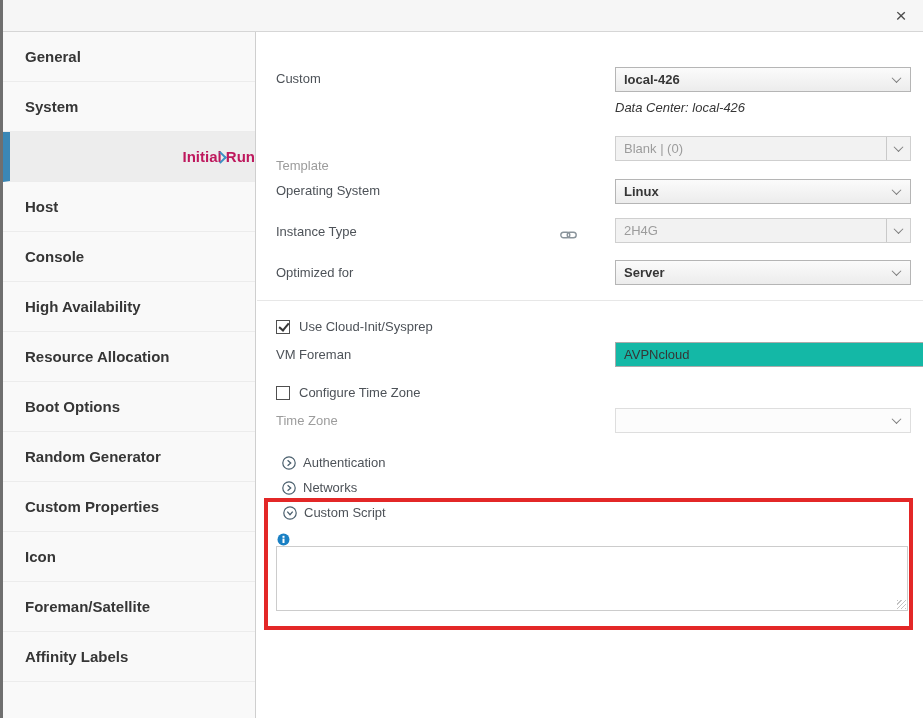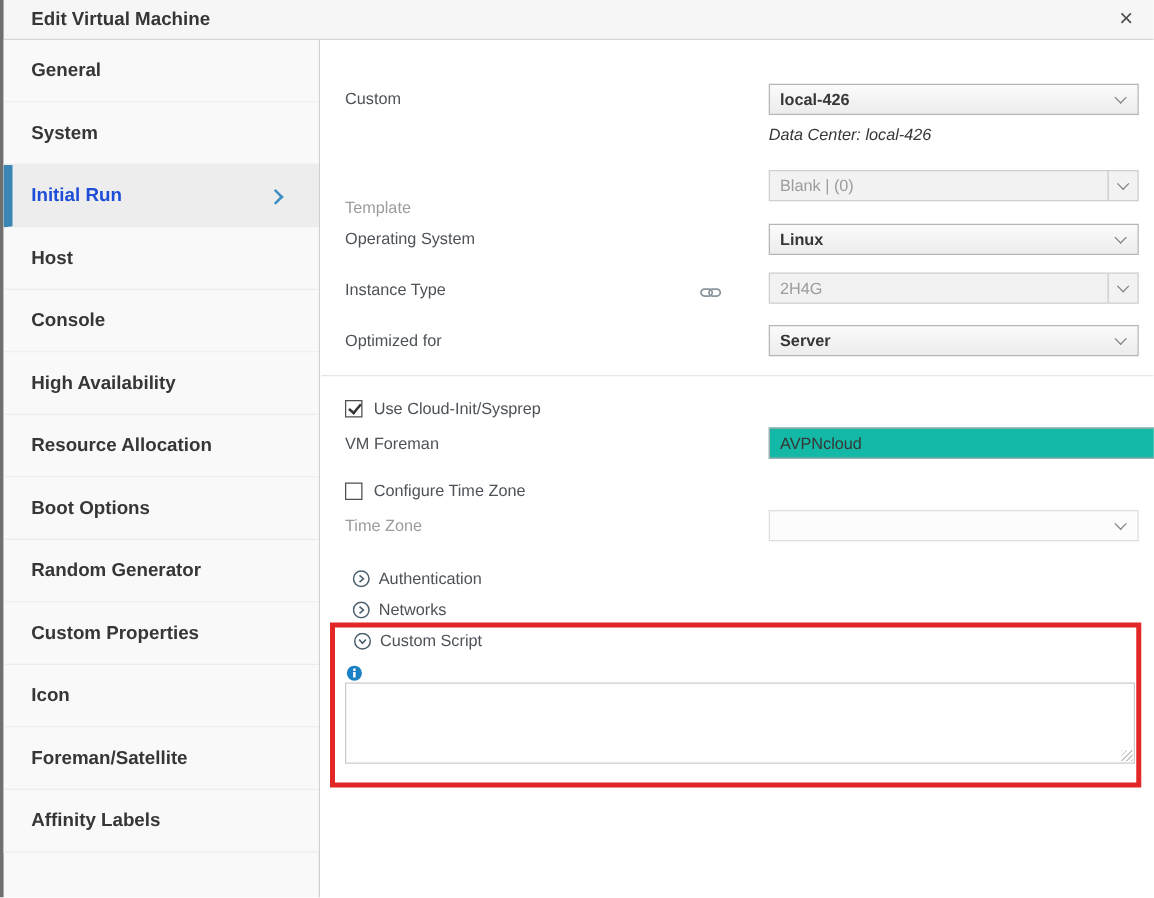--- a/index.html
+++ b/index.html
@@ -31,22 +31,22 @@
     position: absolute; left: 3px; top: 32px; width: 253px; bottom: 0;
     background: #f9f9f9; border-right: 1px solid #cfcfcf;
   }
   .nav-item {
     position: relative; height: 50px; line-height: 50px;
     border-bottom: 1px solid #ececec; padding-left: 22px;
     font-size: 15px; font-weight: bold; color: #363636; cursor: pointer;
     background: #f9f9f9;
   }
   .nav-item.active {
-    background: #ededed; color: #1d4ed8;
-    border-left: 7px solid #3a87b6; padding-left: 15px;
+    background: #ededed; color: #be185d;
+    border-left: 7px solid #3a87b6; padding-left: 15px; text-align: right;
   }
   .nav-chev {
     position: absolute; right: 30px; top: 21px; width: 9px; height: 9px;
     border-top: 2px solid #3d8fc4; border-right: 2px solid #3d8fc4;
     transform: rotate(45deg);
   }
 
   
   .main { position: absolute; left: 257px; top: 32px; right: 0; bottom: 0; background: #fff; }
   .flabel { position: absolute; font-size: 13px; color: #4d5258; }
@@ -111,21 +111,20 @@
     cursor: nwse-resize;
   }
   .link-icon { position: absolute; }
 </style>
 </head>
 <body>
 
 <div class="page-edge"></div>
 
 <div class="dlg-header">
-  <div class="dlg-title">Edit Virtual Machine</div>
   <div class="dlg-close">×</div>
 </div>
 
 <div class="sidebar">
   <div class="nav-item"><span>General</span></div>
   <div class="nav-item"><span>System</span></div>
   <div class="nav-item active">
     <span>Initial Run</span>
     <span class="nav-chev"></span>
   </div>

